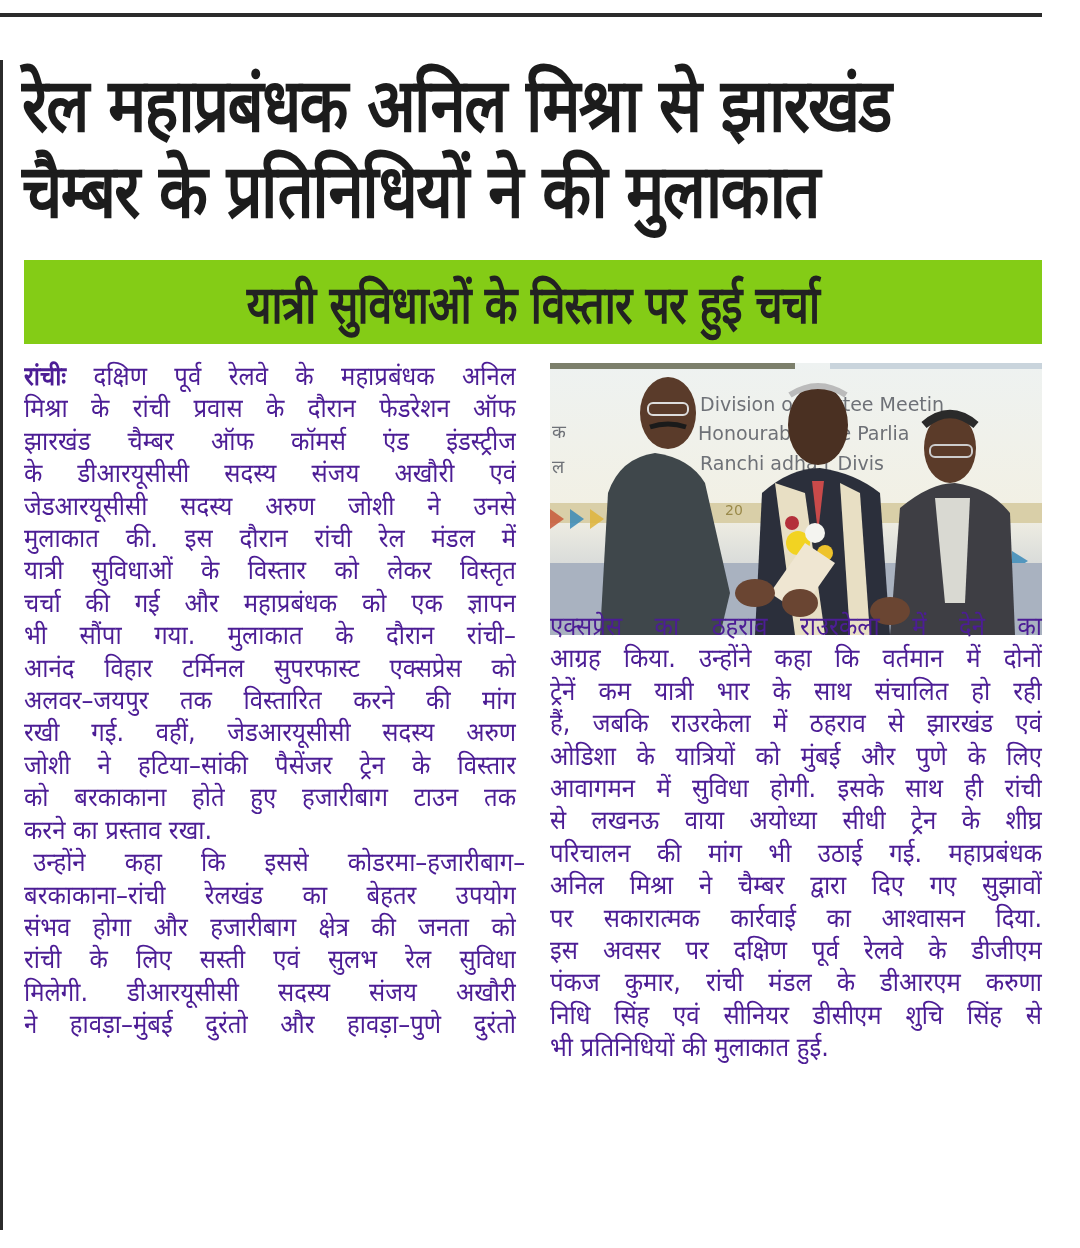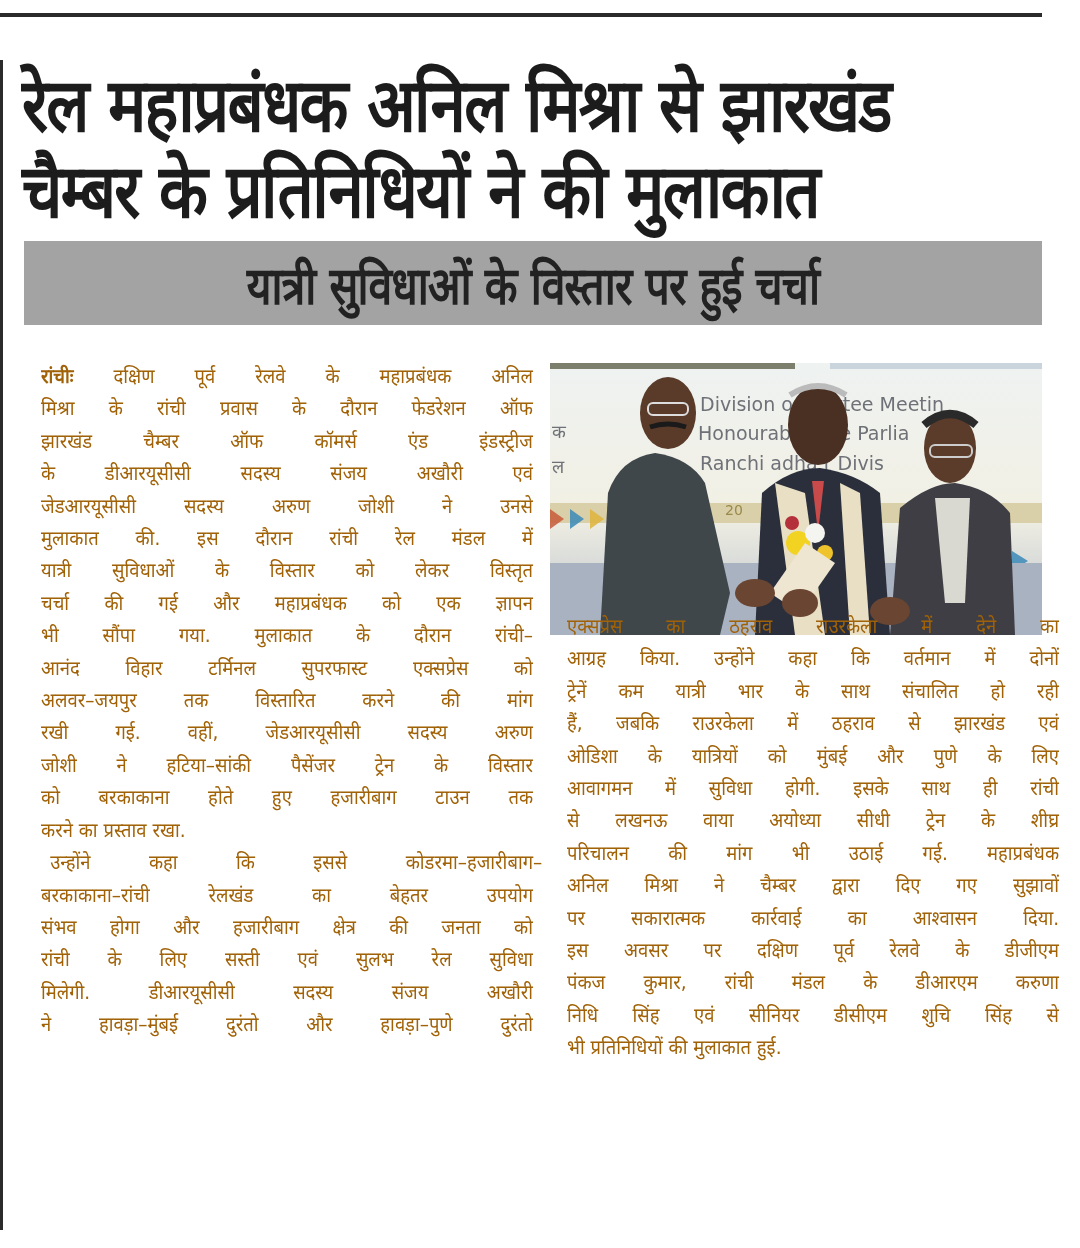--- a/index.html
+++ b/index.html
@@ -21,34 +21,34 @@
       position: absolute; left: 22px; top: 62px; width: 1030px;
       margin: 0;
       font-family: "DejaVu Sans", sans-serif; font-weight: bold;
       font-size: 74px; line-height: 86px; letter-spacing: -2px;
       color: #1c1c1c;
       transform: scaleX(0.86); transform-origin: left top;
       white-space: nowrap;
     }
     .headline .line { display: block; }
     .subhead-band {
-      position: absolute; left: 24px; top: 241px; width: 1018px; height: 84px;
-      background: #a3a3a3;
+      position: absolute; left: 24px; top: 260px; width: 1018px; height: 84px;
+      background: #84cc16;
       display: flex; align-items: center; justify-content: center;
     }
     .subhead {
       margin: 0; font-family: "DejaVu Sans", sans-serif; font-weight: bold;
       font-size: 52px; color: #222; letter-spacing: -1px;
       transform: scaleX(0.82); white-space: nowrap;
     }
     .col {
       position: absolute;
       font-family: "DejaVu Sans", sans-serif;
-      font-size: 20px; line-height: 32.4px; color: #a16207;
-      text-align: justify; text-align-last: justify; margin-left: 17px;
+      font-size: 26px; line-height: 32.4px; color: #4c1d95;
+      text-align: justify; text-align-last: justify;
     }
     .col-left { left: 24px; top: 360px; width: 492px; }
     .col-right { left: 550px; top: 610px; width: 492px; }
     .col .ln {
       display: block; white-space: nowrap; overflow: hidden;
       transform: scaleX(0.92); transform-origin: left center;
       width: 108.7%;
       text-align: justify; text-align-last: justify;
     }
     .col .ln.last { text-align-last: left; }

